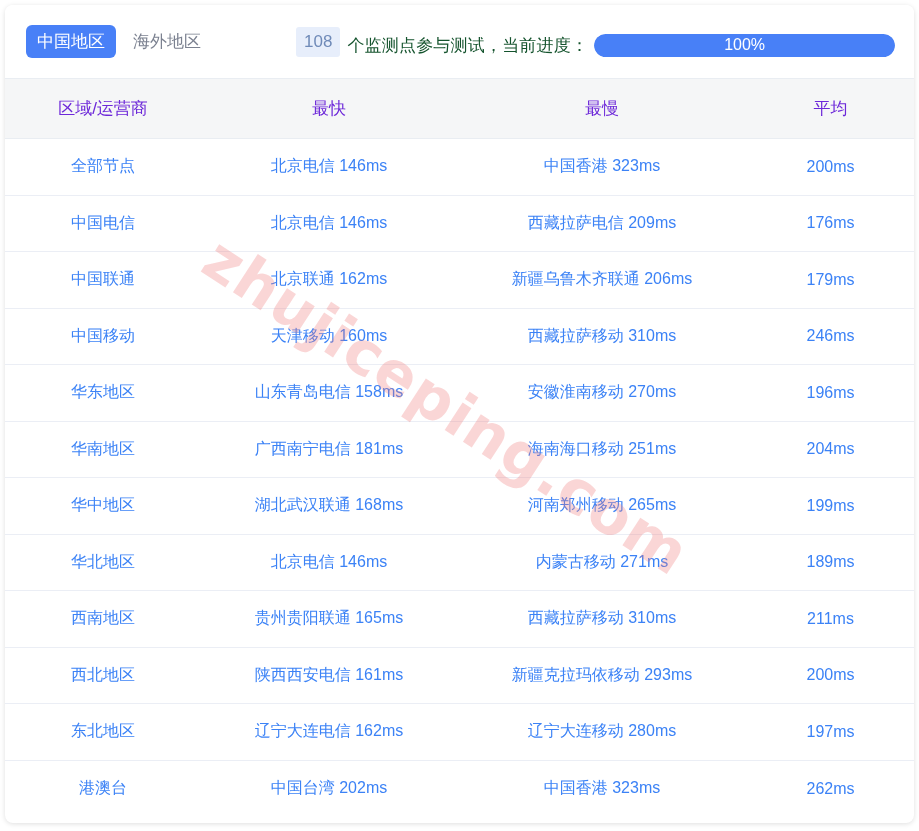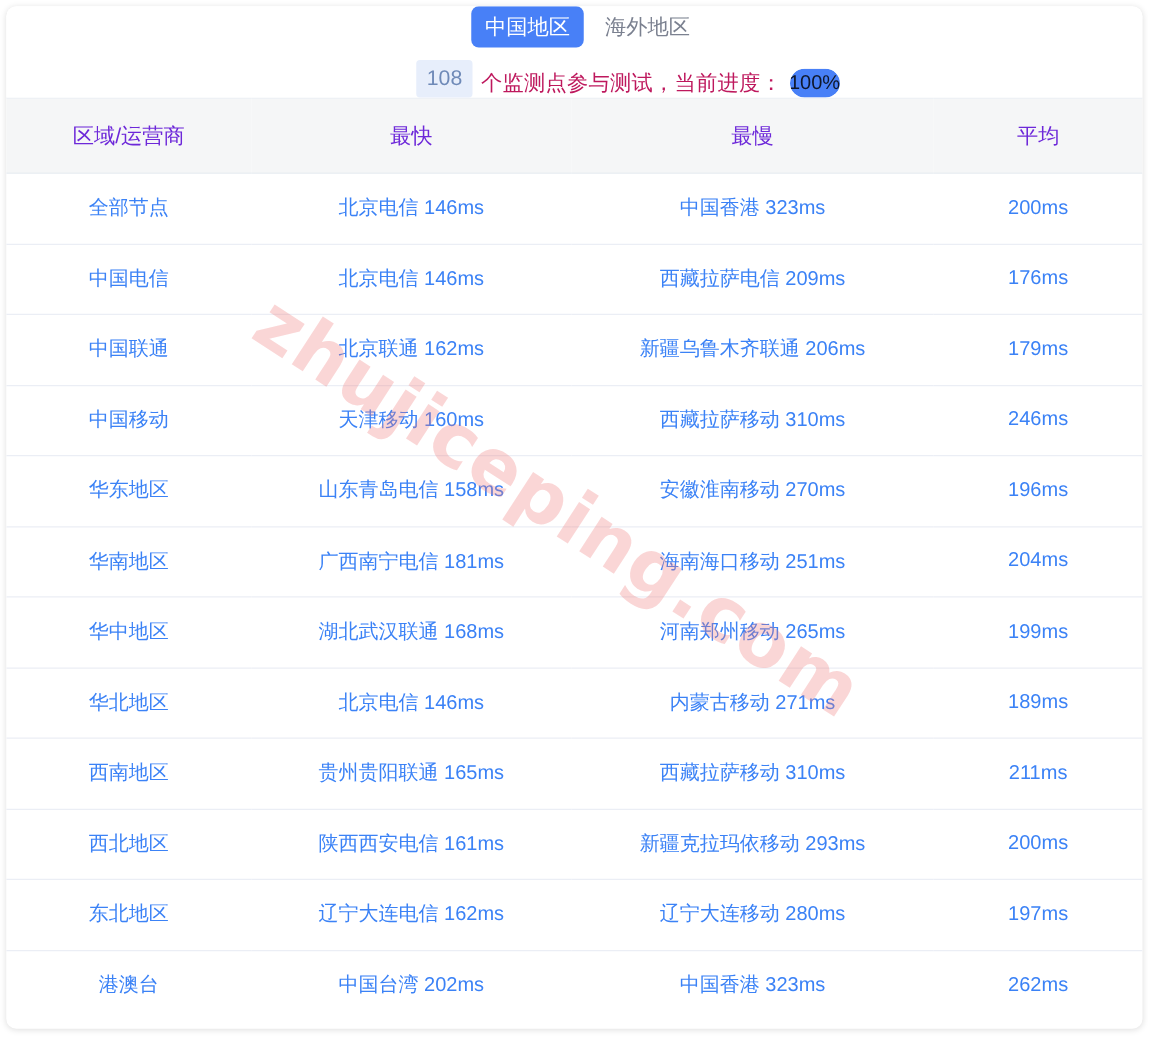--- a/index.html
+++ b/index.html
@@ -35,21 +35,20 @@
   }
 
   
   .toolbar {
     position: relative;
     height: 73px;
     display: flex;
     align-items: center;
     padding: 0 0 0 21px;
     background: #ffffff;
-    flex-direction: column;
   }
 
   .tabs {
     display: flex;
     align-items: center;
     gap: 6px;
     flex: 0 0 auto;
   }
 
   .tab {
@@ -80,21 +79,21 @@
     color: #6f8ab8;
     font-size: 17px;
     line-height: 1;
     padding: 6px 8px 7px 8px;
     border-radius: 3px;
     white-space: nowrap;
   }
 
   .progress-text {
     font-size: 17px;
-    color: #be185d;
+    color: #14532d;
     white-space: nowrap;
     margin-left: 7px;
     letter-spacing: 0.2px;
   }
 
   .progress-bar {
     position: relative;
     flex: 1 1 auto;
     height: 23px;
     margin-left: 6px;
@@ -108,21 +107,21 @@
     position: absolute;
     left: 0; top: 0; bottom: 0;
     width: 100%;
     background: #4880f7;
     border-radius: 12px;
     display: flex;
     align-items: center;
     justify-content: center;
   }
   .progress-label {
-    color: #0f172a;
+    color: #ffffff;
     font-size: 16px;
     line-height: 1;
   }
 
   
   .tbl {
     width: 100%;
     border-collapse: collapse;
     table-layout: fixed;
   }

